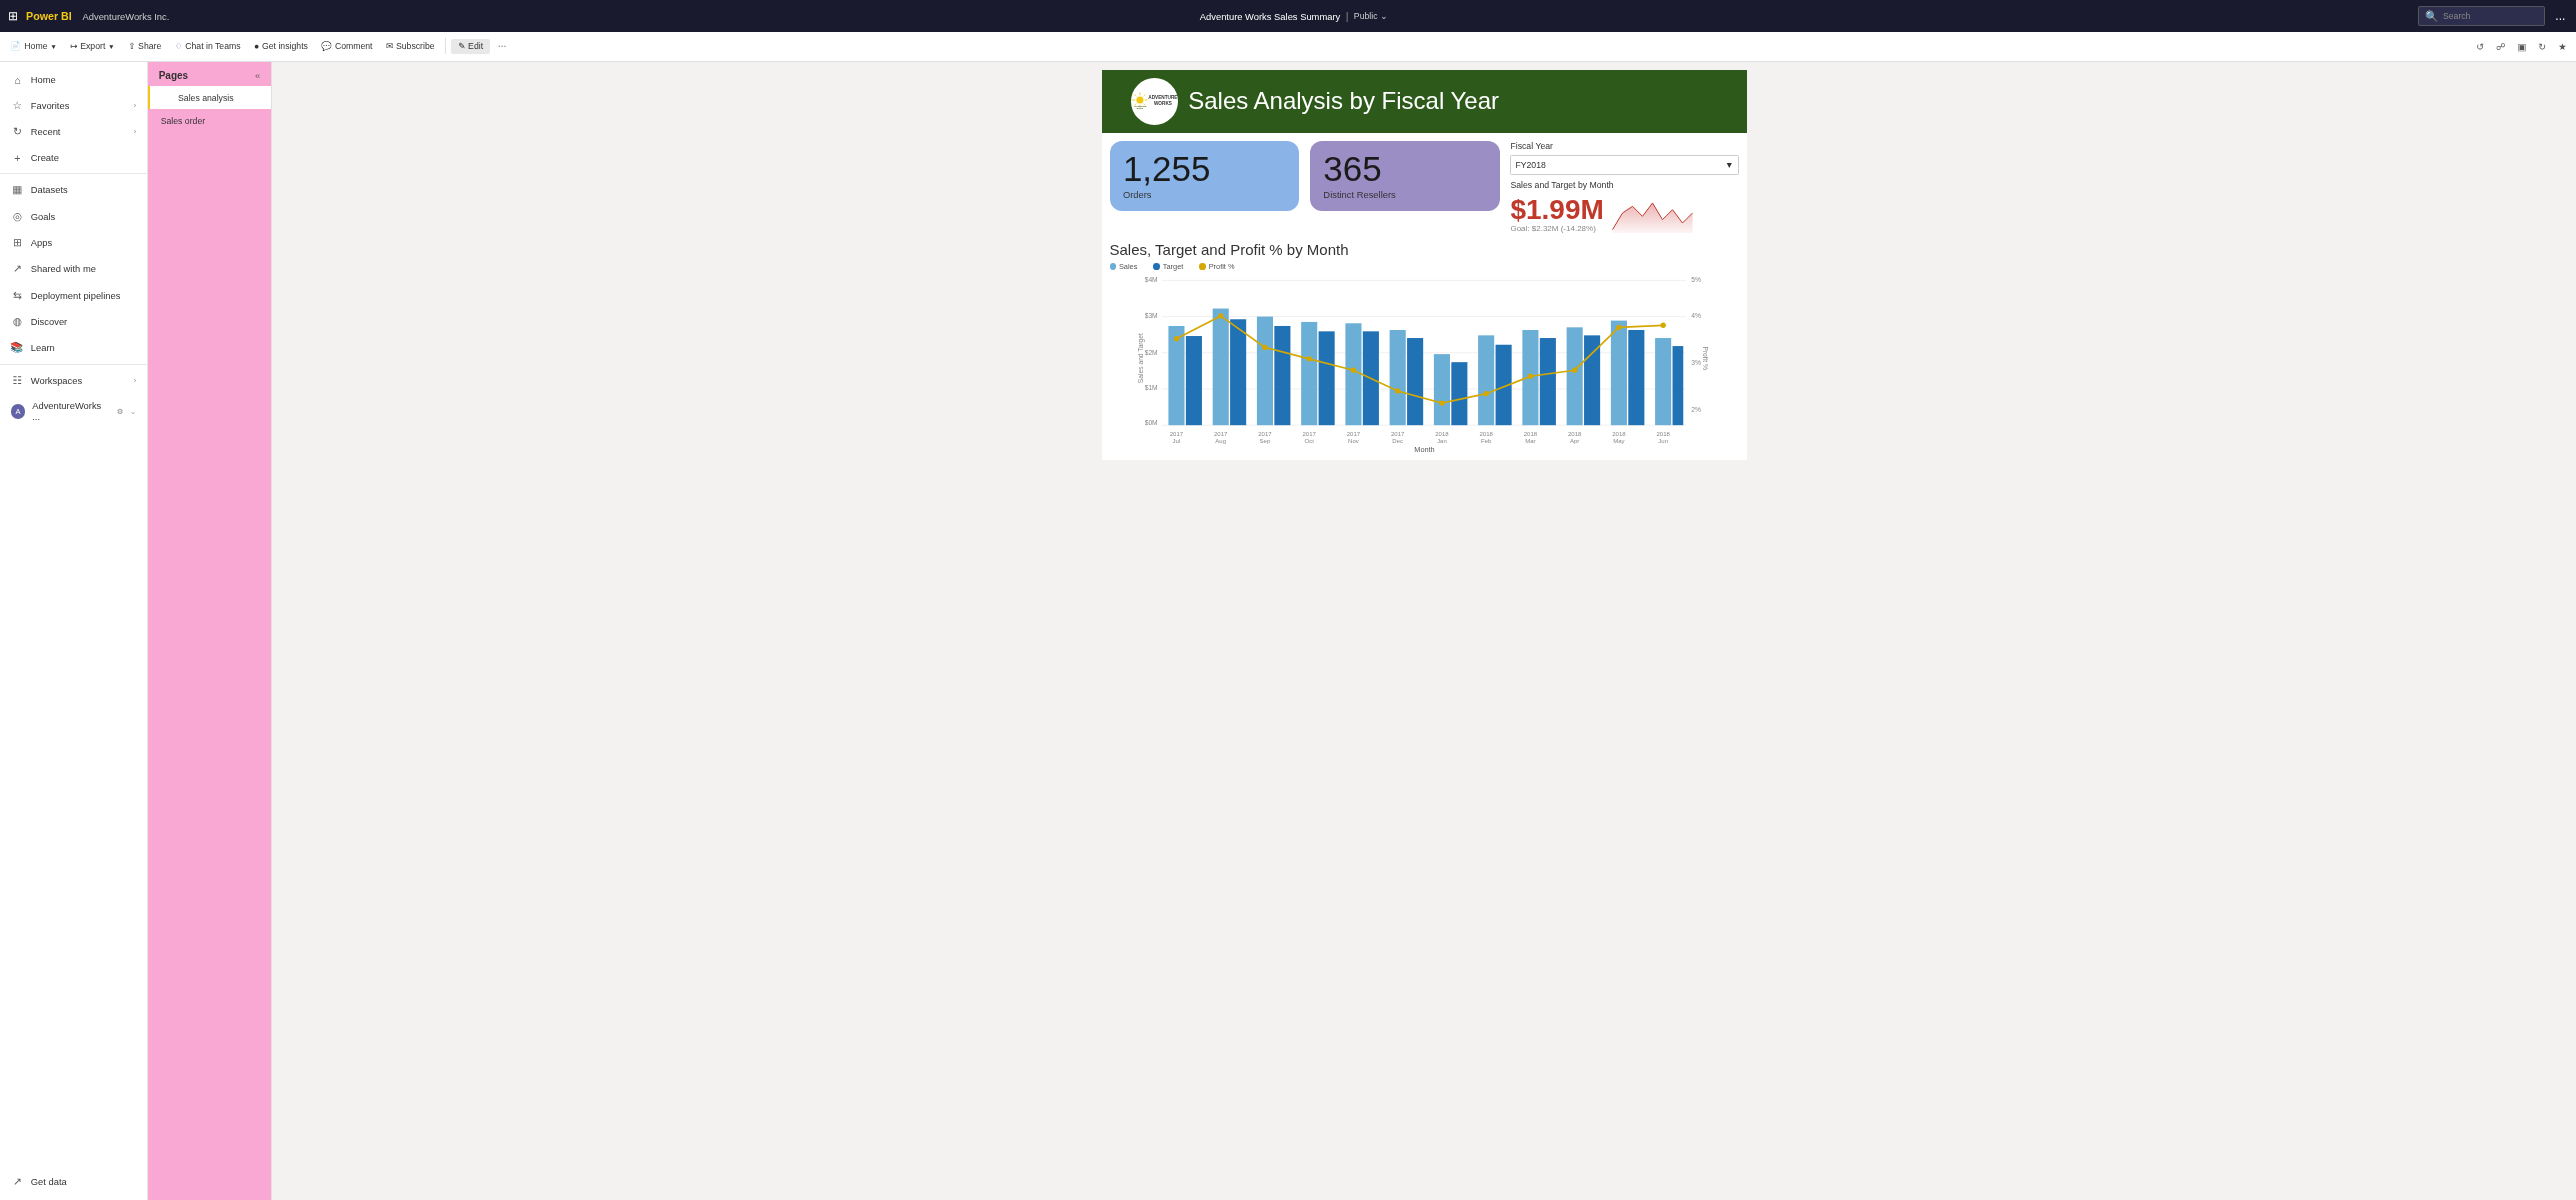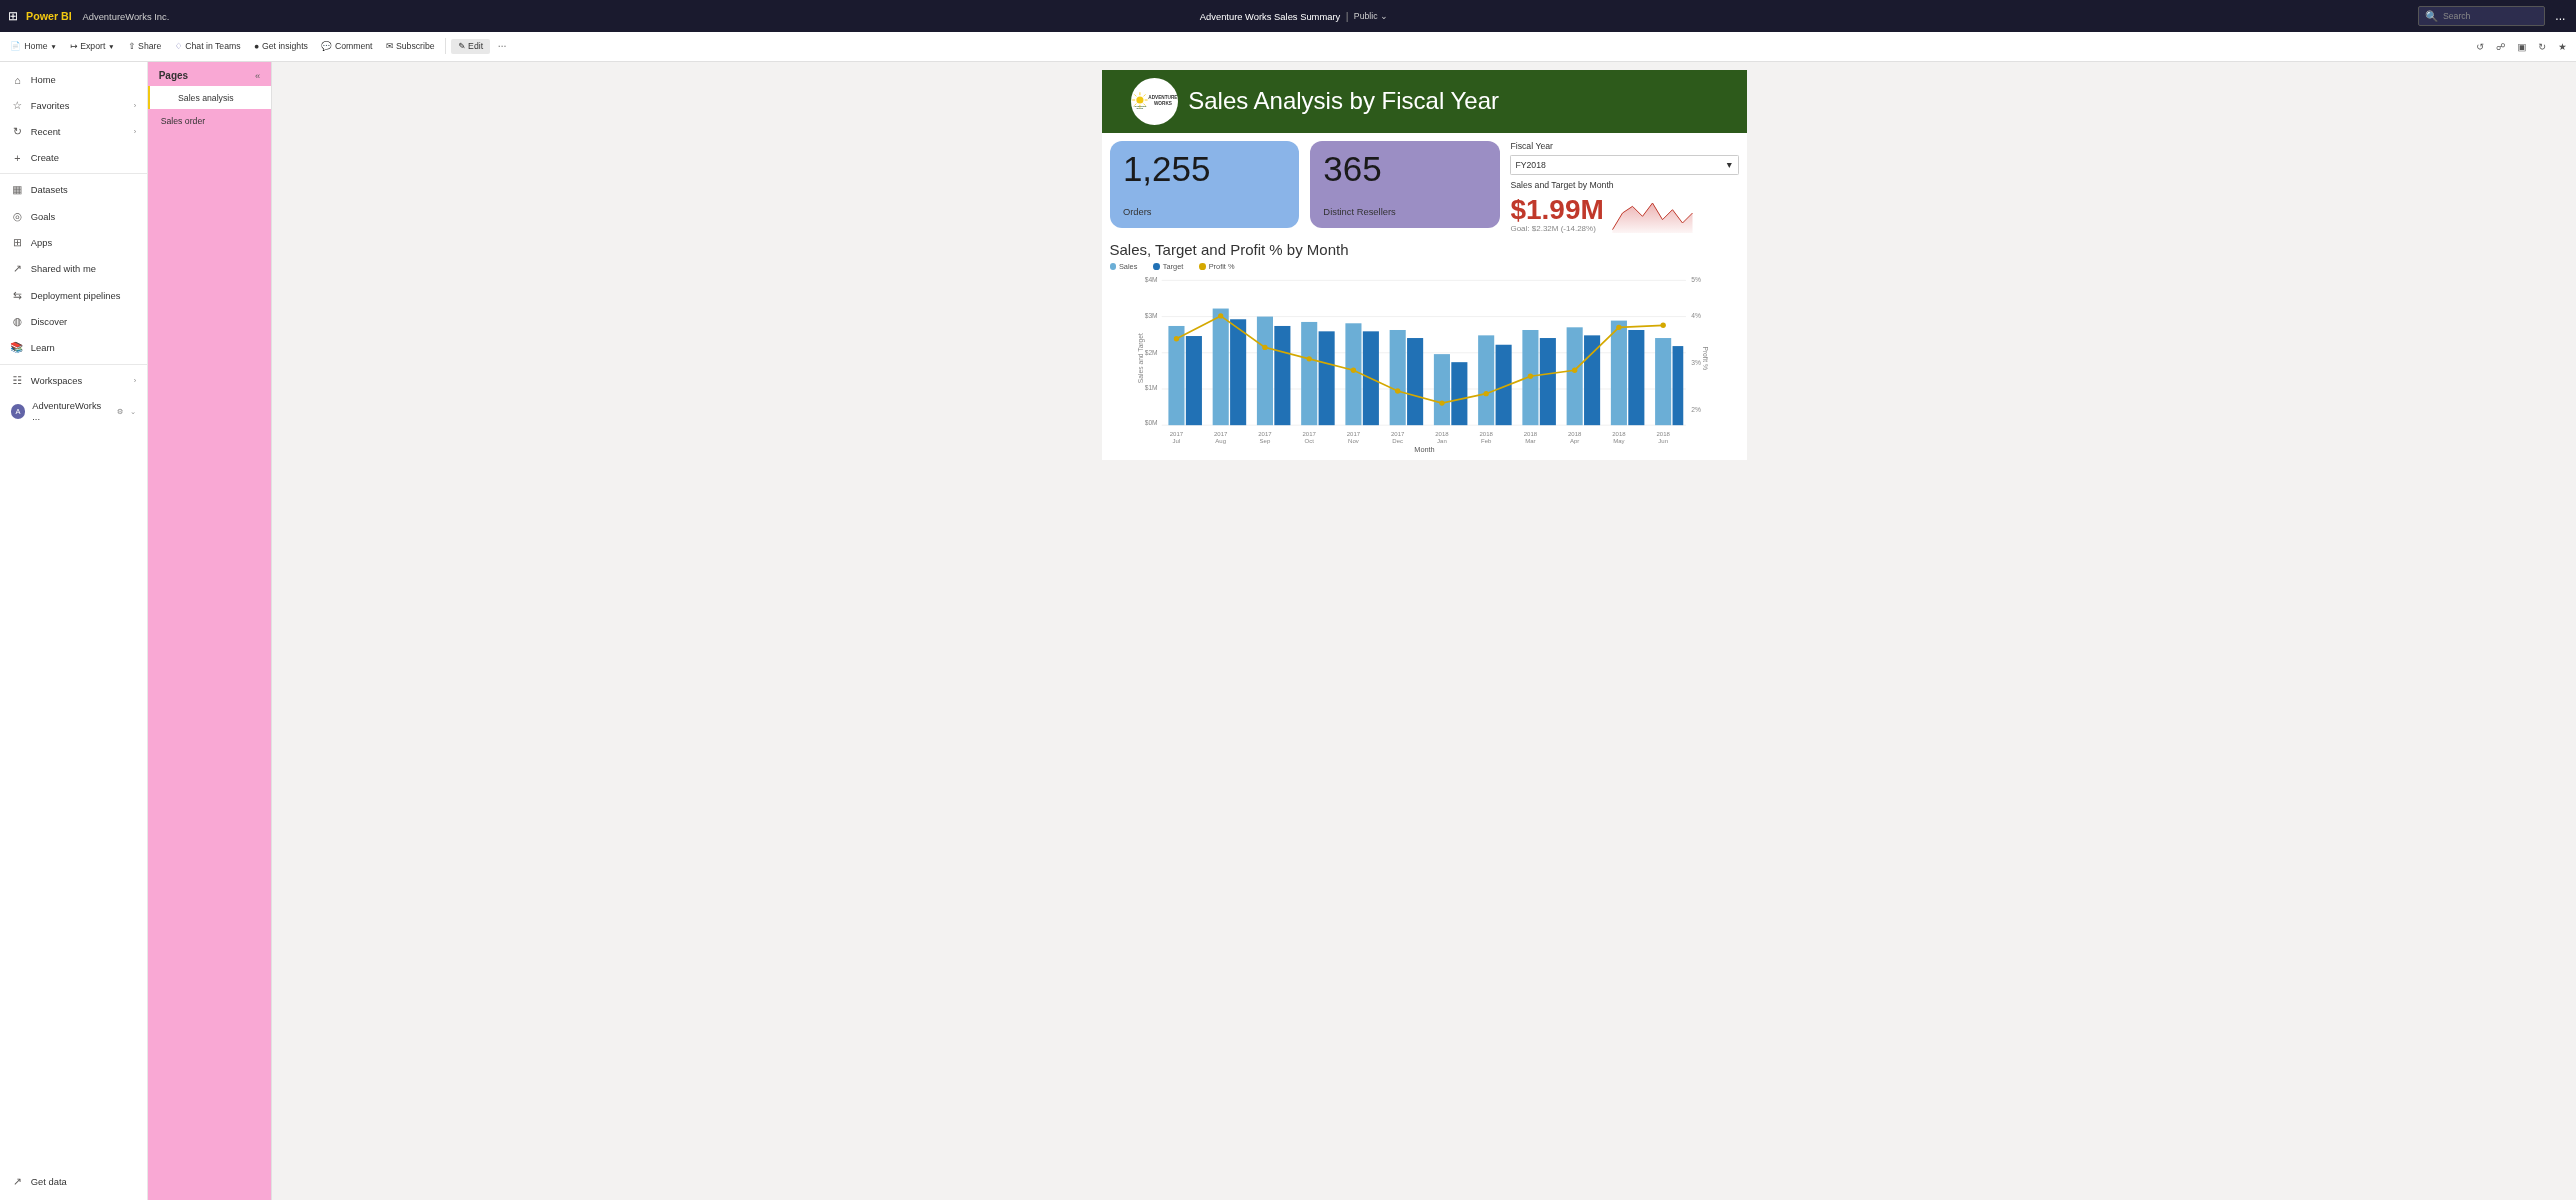--- a/index.html
+++ b/index.html
@@ -91,21 +91,21 @@
     .logo-sun {
       width: 24px; height: 24px; margin: 0 auto 1.3px;
     }
     .report-header-title { color: #fff; font-size: 24px; font-weight: 300; }
     .kpi-card {
       flex: 1; padding: 10.7px 13.4px; margin-right: 5.4px; border-radius: 12px;
     }
     .kpi-card.blue { background: #8ab4e8; }
     .kpi-card.purple { background: #9b8ec4; }
     .kpi-number { font-size: 35px; font-weight: 300; color: #1a1a1a; line-height: 1; }
-    .kpi-label { font-size: 9.4px; color: #333; margin-top: 20px; }
+    .kpi-label { font-size: 9.4px; color: #333; margin-top: 3px; }
     .fiscal-label { font-size: 8.7px; color: #333; margin-bottom: 4px; font-weight: 500; }
     .fiscal-select {
       display: flex; align-items: center; justify-content: space-between; border: 0.7px solid #ccc;
       padding: 4px 4px; border-radius: 1.3px; cursor: pointer; font-size: 8.7px; color: #333;
       background: #fff; min-width: 94px;
     }
     .sales-target-label { font-size: 8.7px; color: #333; font-weight: 500; margin-bottom: 2.7px; }
     .sales-amount { font-size: 28px; font-weight: 700; color: #c0392b; line-height: 1; }
     .sales-goal { font-size: 8px; color: #888; }
 

